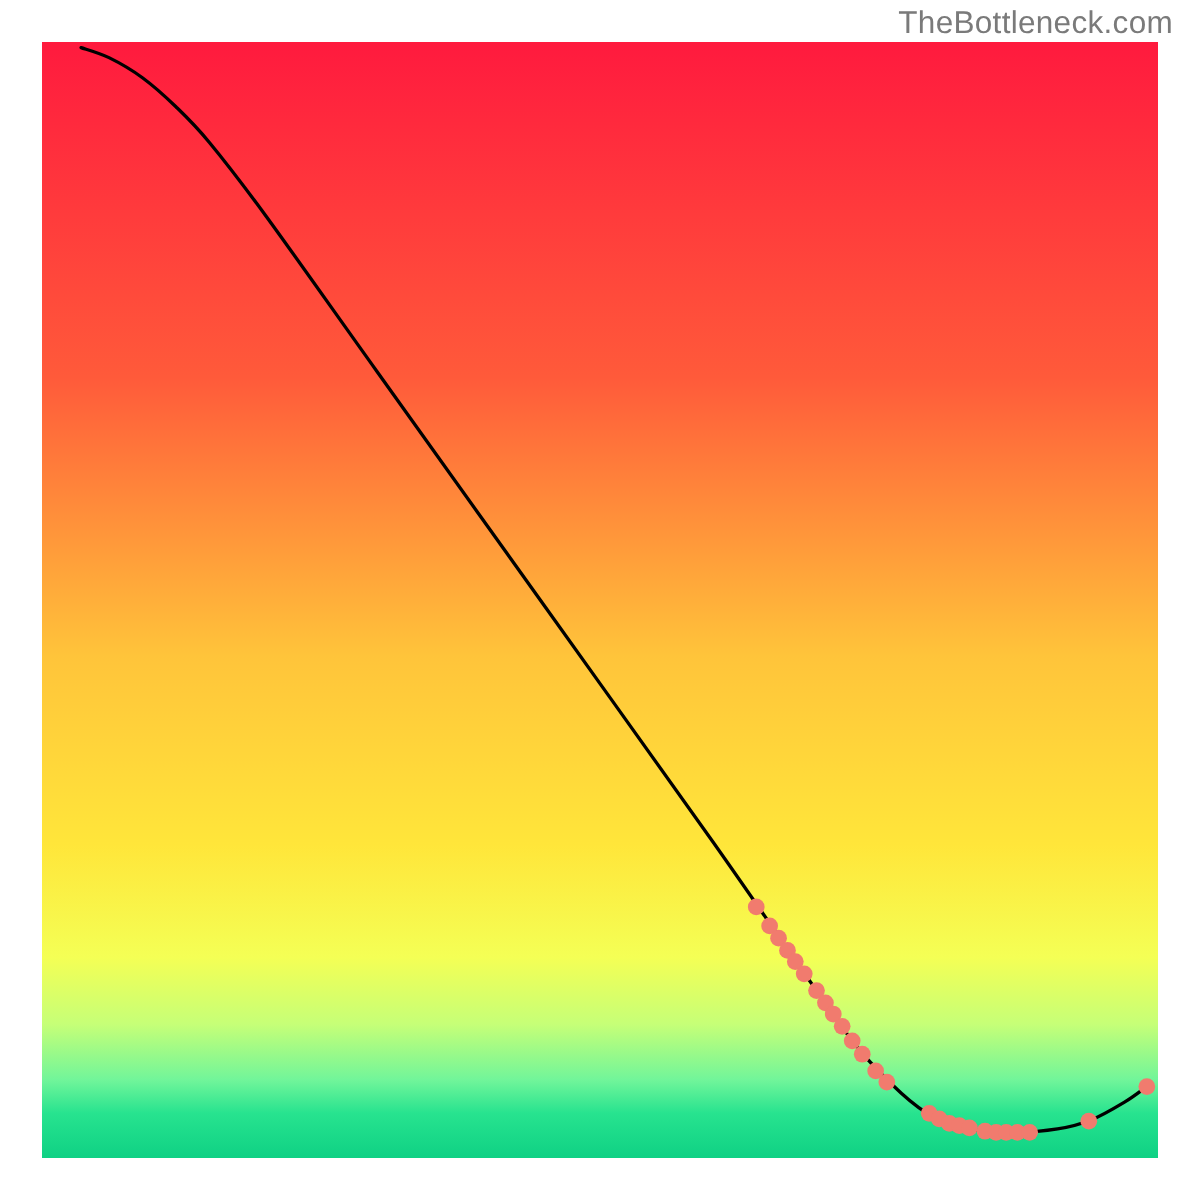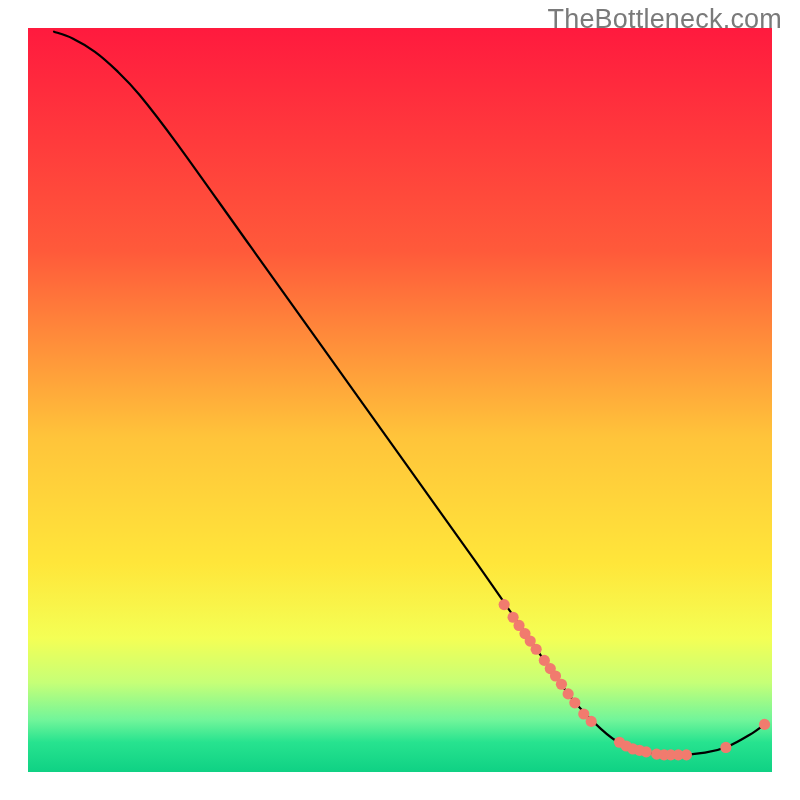--- a/index.html
+++ b/index.html
@@ -14,21 +14,21 @@
   .chart-wrap {
     position: relative;
     width: 800px;
     height: 800px;
   }
   .watermark {
     position: absolute;
     top: 4px;
     right: 18px;
     color: #7a7a7a;
-    font-size: 27px;
+    font-size: 21px;
     letter-spacing: 0.2px;
     font-weight: 500;
   }
   svg {
     display: block;
   }
 </style>
 </head>
 <body>
 

